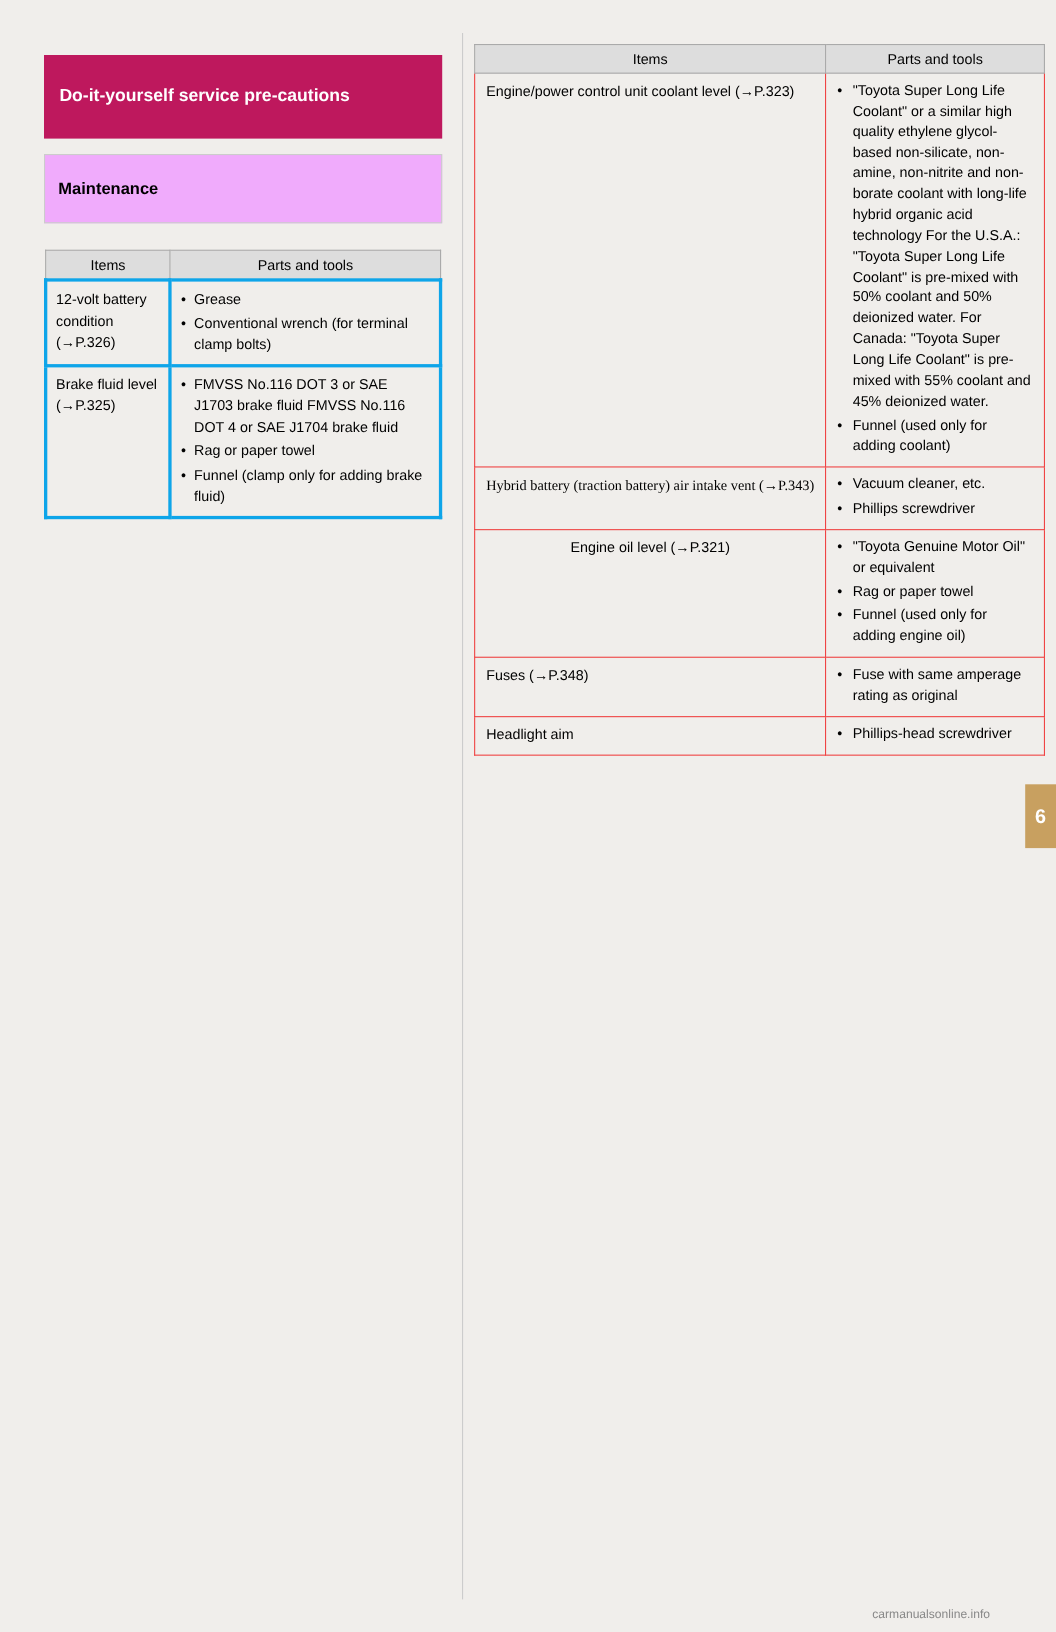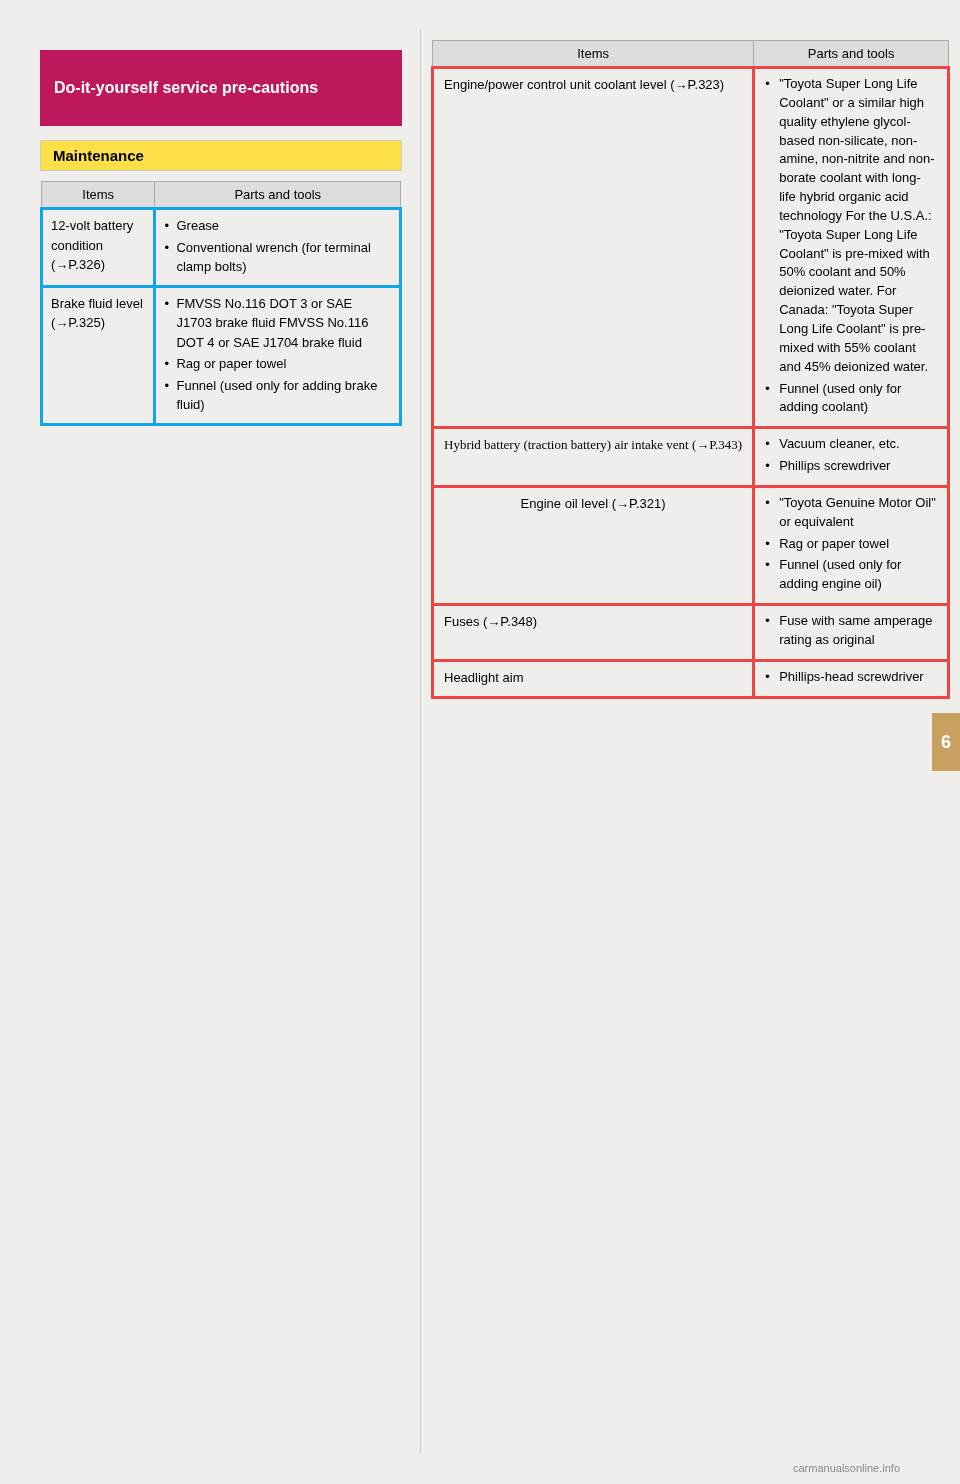--- a/index.html
+++ b/index.html
@@ -43,25 +43,25 @@
     }
     .info-box {
       background: #c8d8e8;
       padding: 12px 14px;
       font-size: 14px;
       font-weight: bold;
       line-height: 1.5;
       margin-bottom: 20px;
     }
     .maintenance-header {
-      background: #fde047;
+      background: #f0abfc;
       font-size: 15px;
       font-weight: bold;
-      padding: 6px 12px;
-      margin-bottom: 10px;
+      padding: 22px 12px;
+      margin-bottom: 24px;
       border: 1px solid #ccc;
     }
     .inner-table {
       width: 100%;
       border-collapse: collapse;
       font-size: 13px;
     }
     .inner-table th {
       background: #ddd;
       border: 1px solid #aaa;
@@ -95,21 +95,21 @@
       font-size: 13px;
     }
     .right-outer-table th {
       background: #ddd;
       border: 1px solid #aaa;
       padding: 5px 10px;
       text-align: center;
       font-weight: normal;
     }
     .right-outer-table td {
-      border: 3px solid #ef4444;
+      border: 1px solid #ef4444;
       padding: 6px 10px;
       vertical-align: top;
       line-height: 1.5;
     }
     .right-outer-table td ul {
       list-style: none;
       padding: 0;
     }
     .right-outer-table td ul li {
       padding-left: 14px;
@@ -175,21 +175,21 @@
                 <li>Conventional wrench (for terminal clamp bolts)</li>
               </ul>
             </td>
           </tr>
           <tr>
             <td>Brake fluid level (→P.325)</td>
             <td>
               <ul>
                 <li>FMVSS No.116 DOT 3 or SAE J1703 brake fluid FMVSS No.116 DOT 4 or SAE J1704 brake fluid</li>
                 <li>Rag or paper towel</li>
-                <li>Funnel (used only for adding brake fluid)</li>
+                <li>Funnel (clamp only for adding brake fluid)</li>
               </ul>
             </td>
           </tr>
         </tbody>
     </table>
   </div>
 
   <div class="right-column">
     <table class="right-outer-table">
       <thead>

